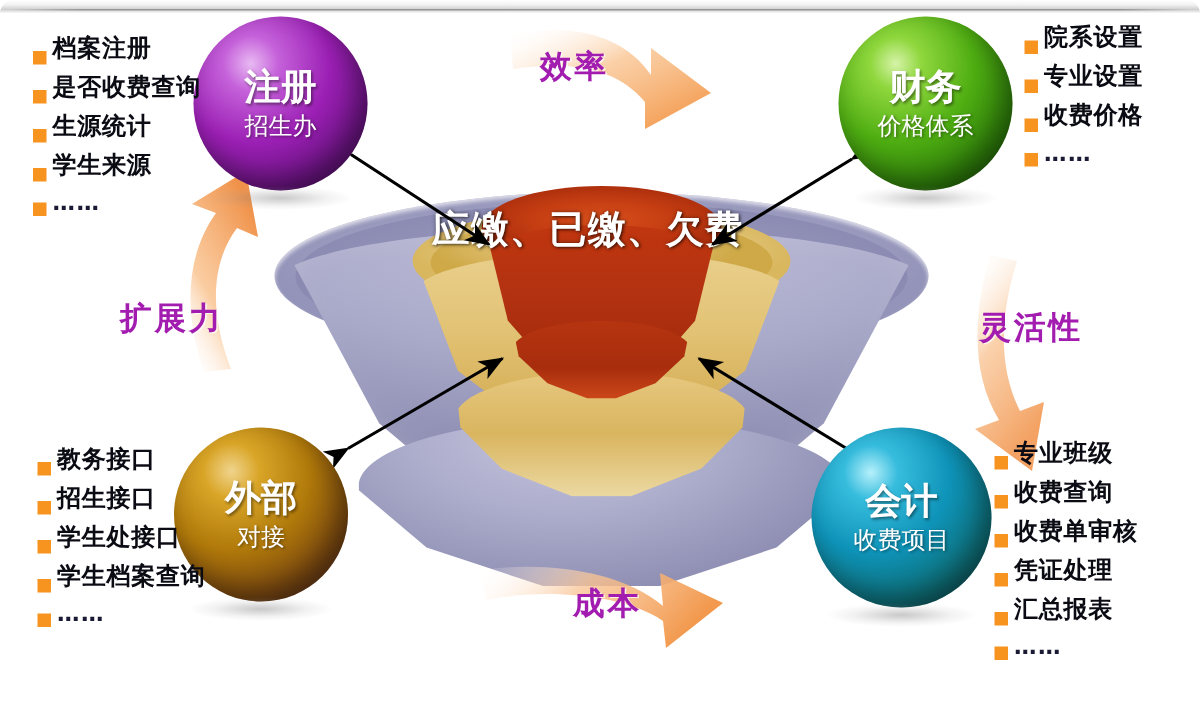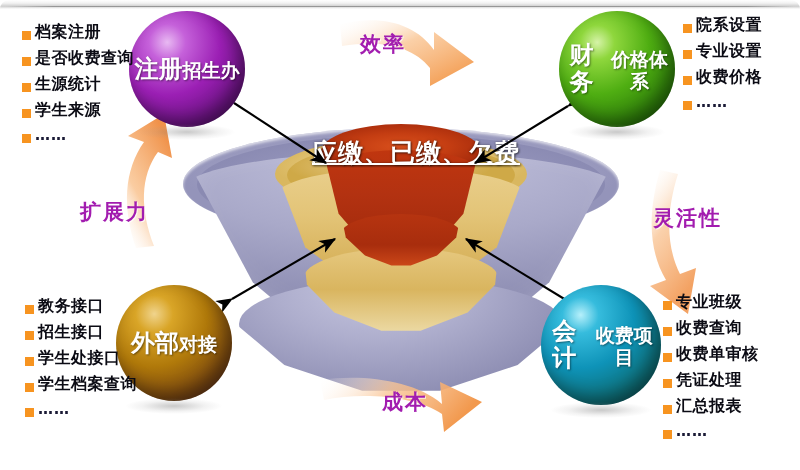--- a/index.html
+++ b/index.html
@@ -109,50 +109,49 @@
   }
   .bowl-in-rim{
     left:138px; top:-4px; width:160px; height:56px;
     border-radius:50%;
     background: radial-gradient(closest-side at 50% 40%, #d9501c 0%, #c43d12 60%, #ad2f0d 100%);
   }
 
   .funnel-label{
     position:absolute;
     left:105px; top:8px; width:232px;
-    text-align:right;
+    text-align:left;
     color:#ffffff;
     font-size:25px;
     font-weight:700;
     letter-spacing:1px;
     white-space:nowrap;
     text-shadow: 1px 1px 2px rgba(0,0,0,.55), 0 0 3px rgba(0,0,0,.35);
     z-index: 12;
-    text-decoration: underline;
   }
 
   
   .sphere{
     position:absolute;
     border-radius:50%;
-    display:flex; flex-direction:row;
+    display:flex; flex-direction:column;
     align-items:center; justify-content:center;
     color:#ffffff; text-align:center;
     line-height:1.12;
     z-index: 20;
   }
   .sphere::after{
     content:"";
     position:absolute; left:50%; bottom:-13px; transform:translateX(-50%);
     width:84%; height:16px; border-radius:50%;
     background: radial-gradient(closest-side, rgba(120,120,120,.40) 0%, rgba(150,150,150,.12) 65%, rgba(255,255,255,0) 100%);
     z-index:-1;
   }
   .sphere .ttl-a{ font-size:24px; font-weight:700; text-shadow:1px 1px 2px rgba(0,0,0,.45); }
-  .sphere .ttl-b{ font-size:19px; font-weight:700; text-shadow:1px 1px 2px rgba(0,0,0,.45); margin-top:3px; }
+  .sphere .ttl-b{ font-size:16px; font-weight:400; text-shadow:1px 1px 2px rgba(0,0,0,.45); margin-top:3px; }
 
   #sph-register{
     left:129px; top:11px; width:116px; height:116px;
     background:
       radial-gradient(circle at 33% 27%, #e8b9f2 0%, #c561da 16%, #9b1fb4 46%, #6c1483 74%, #3e1250 100%);
     box-shadow: inset -6px -8px 16px rgba(0,0,0,.35);
   }
   #sph-finance{
     left:559px; top:11px; width:116px; height:116px;
     background:
@@ -168,21 +167,21 @@
   #sph-accounting{
     left:541px; top:285px; width:120px; height:120px;
     background:
       radial-gradient(circle at 33% 25%, #b6f0fb 0%, #36bcdd 15%, #0e93b8 44%, #0e6f78 73%, #123f3f 100%);
     box-shadow: inset -6px -8px 16px rgba(0,0,0,.35);
   }
 
   
   .bullets{ position:absolute; z-index:25; }
   .bullets .row{
-    display:flex; align-items:center;
+    display:flex; align-items:flex-end;
     margin-bottom:5px;
     white-space:nowrap;
   }
   .bullets .mk{
     width:9px; height:9px; flex:0 0 9px;
     background:#F79420;
     margin-top:6px; margin-right:4px;
   }
   .bullets .tx{
     font-size:16px; color:#0b0b14; font-weight:600;

